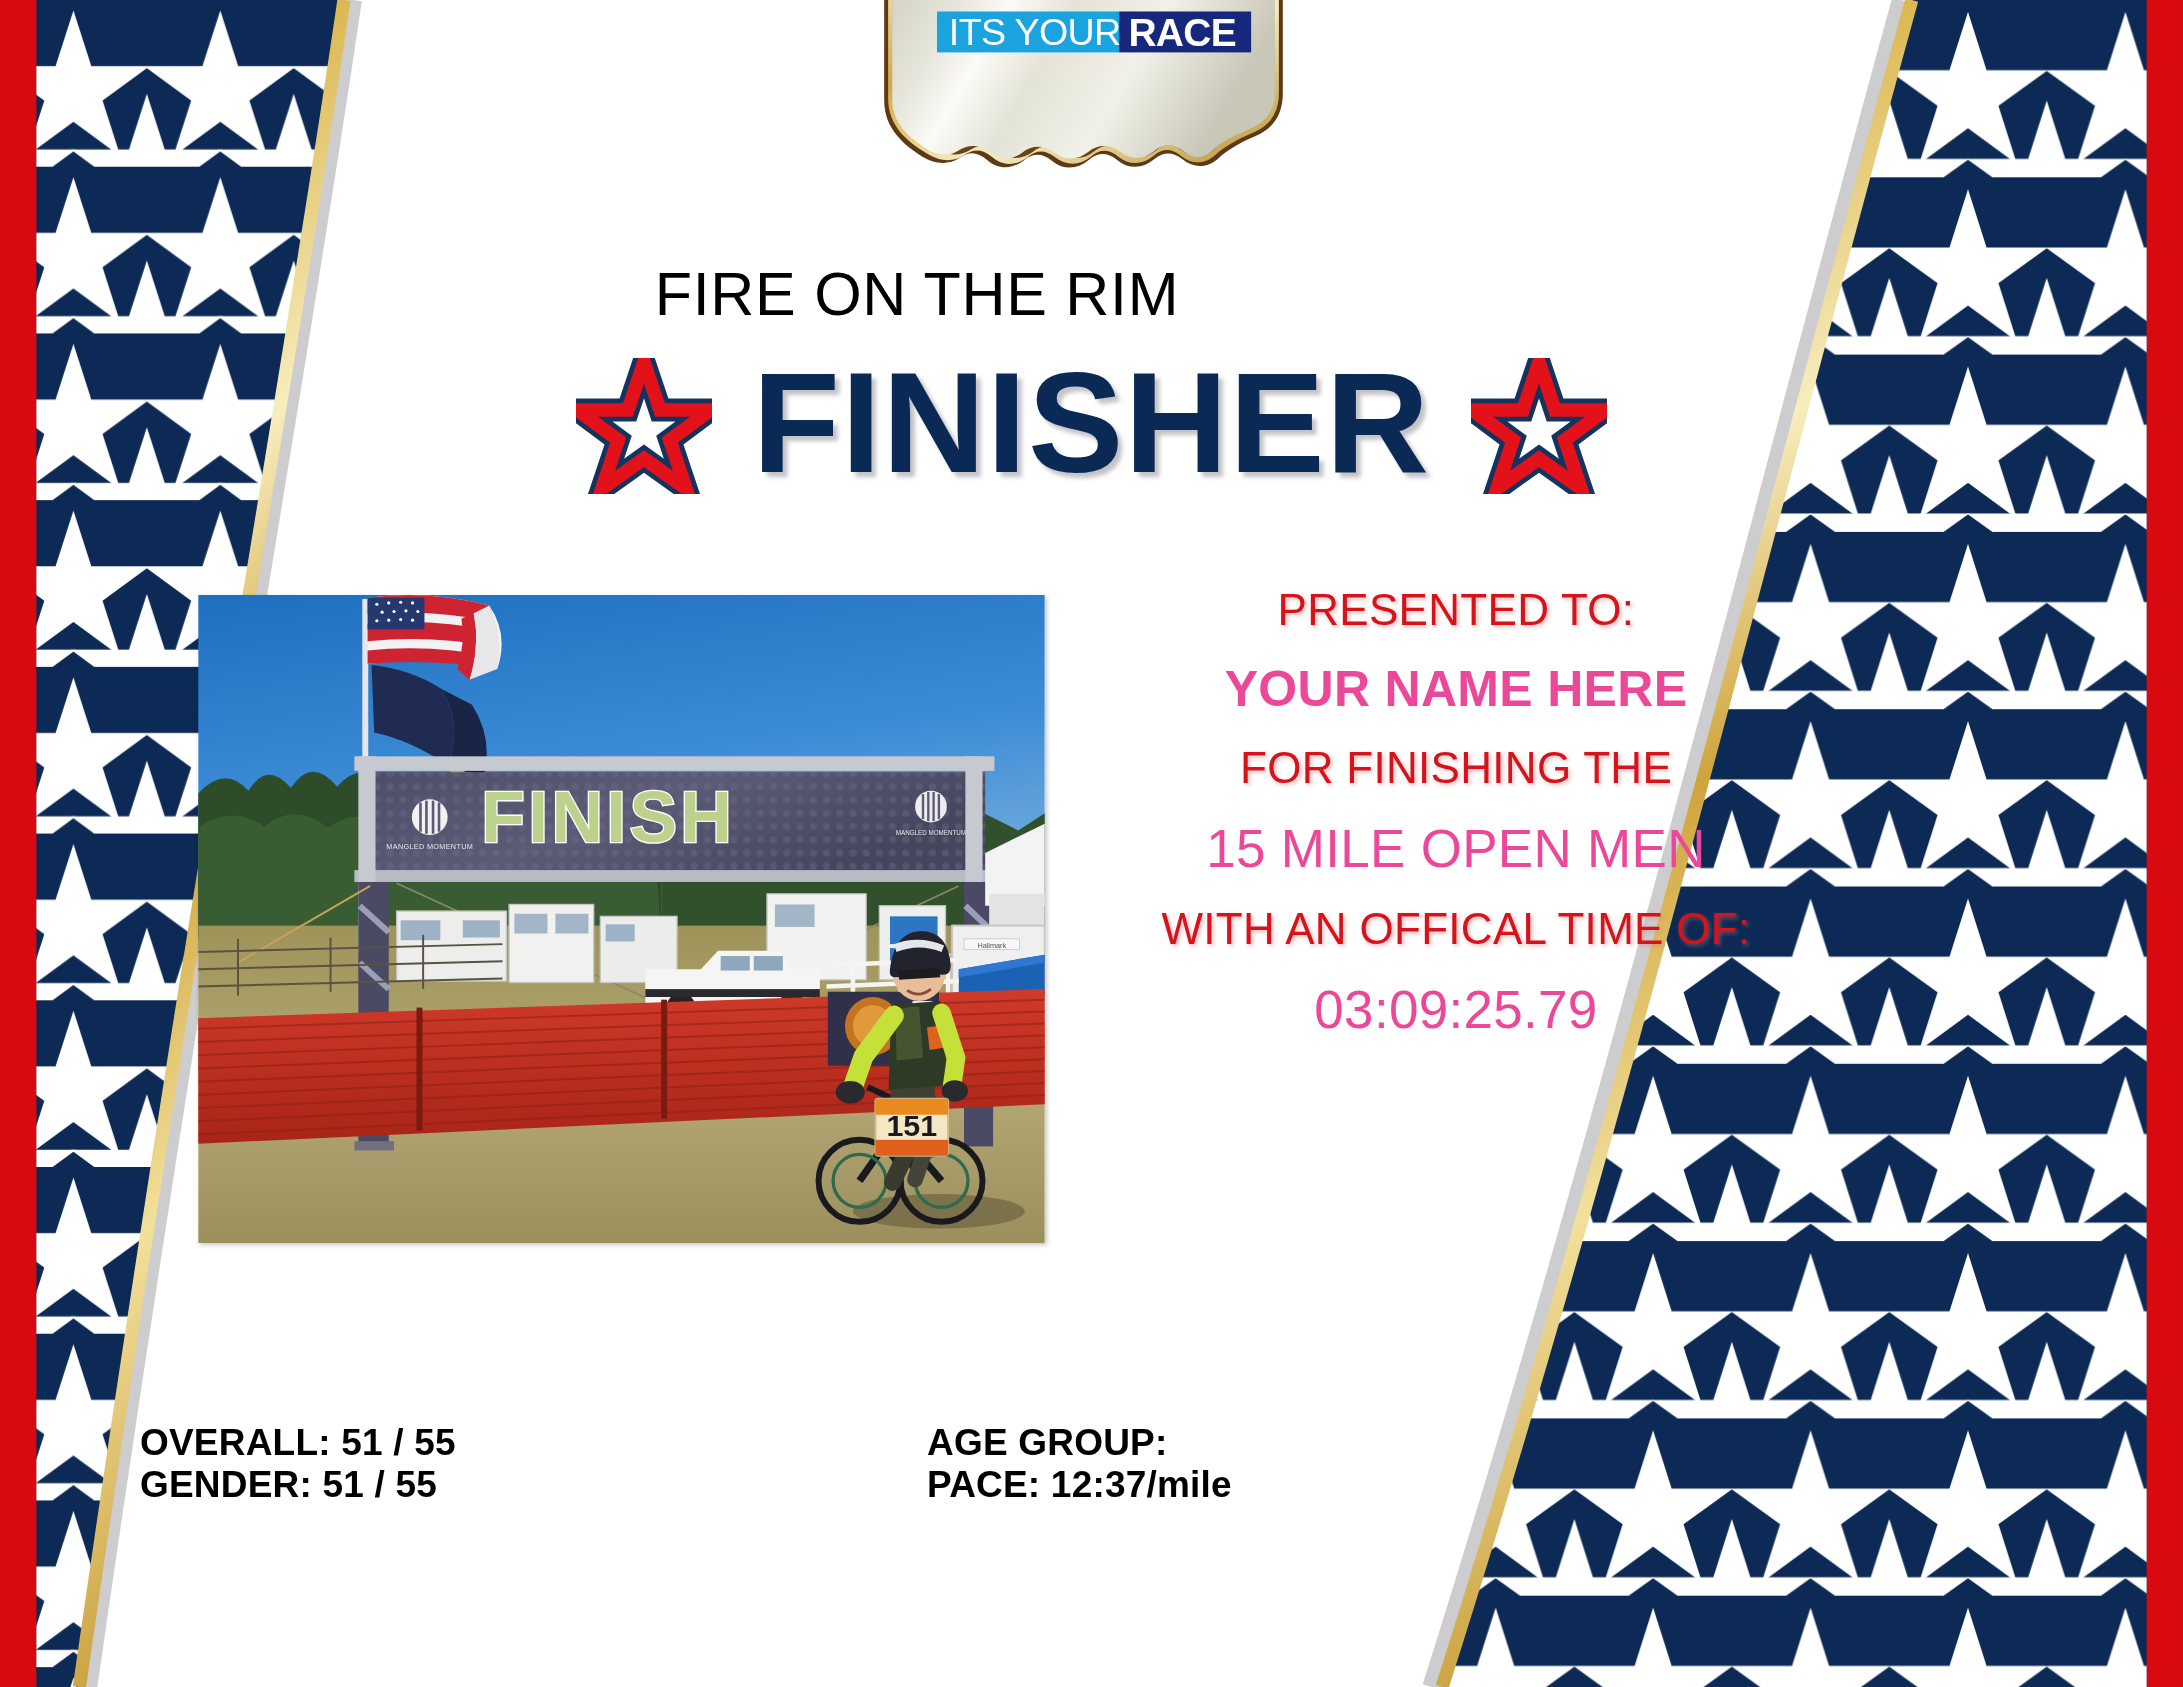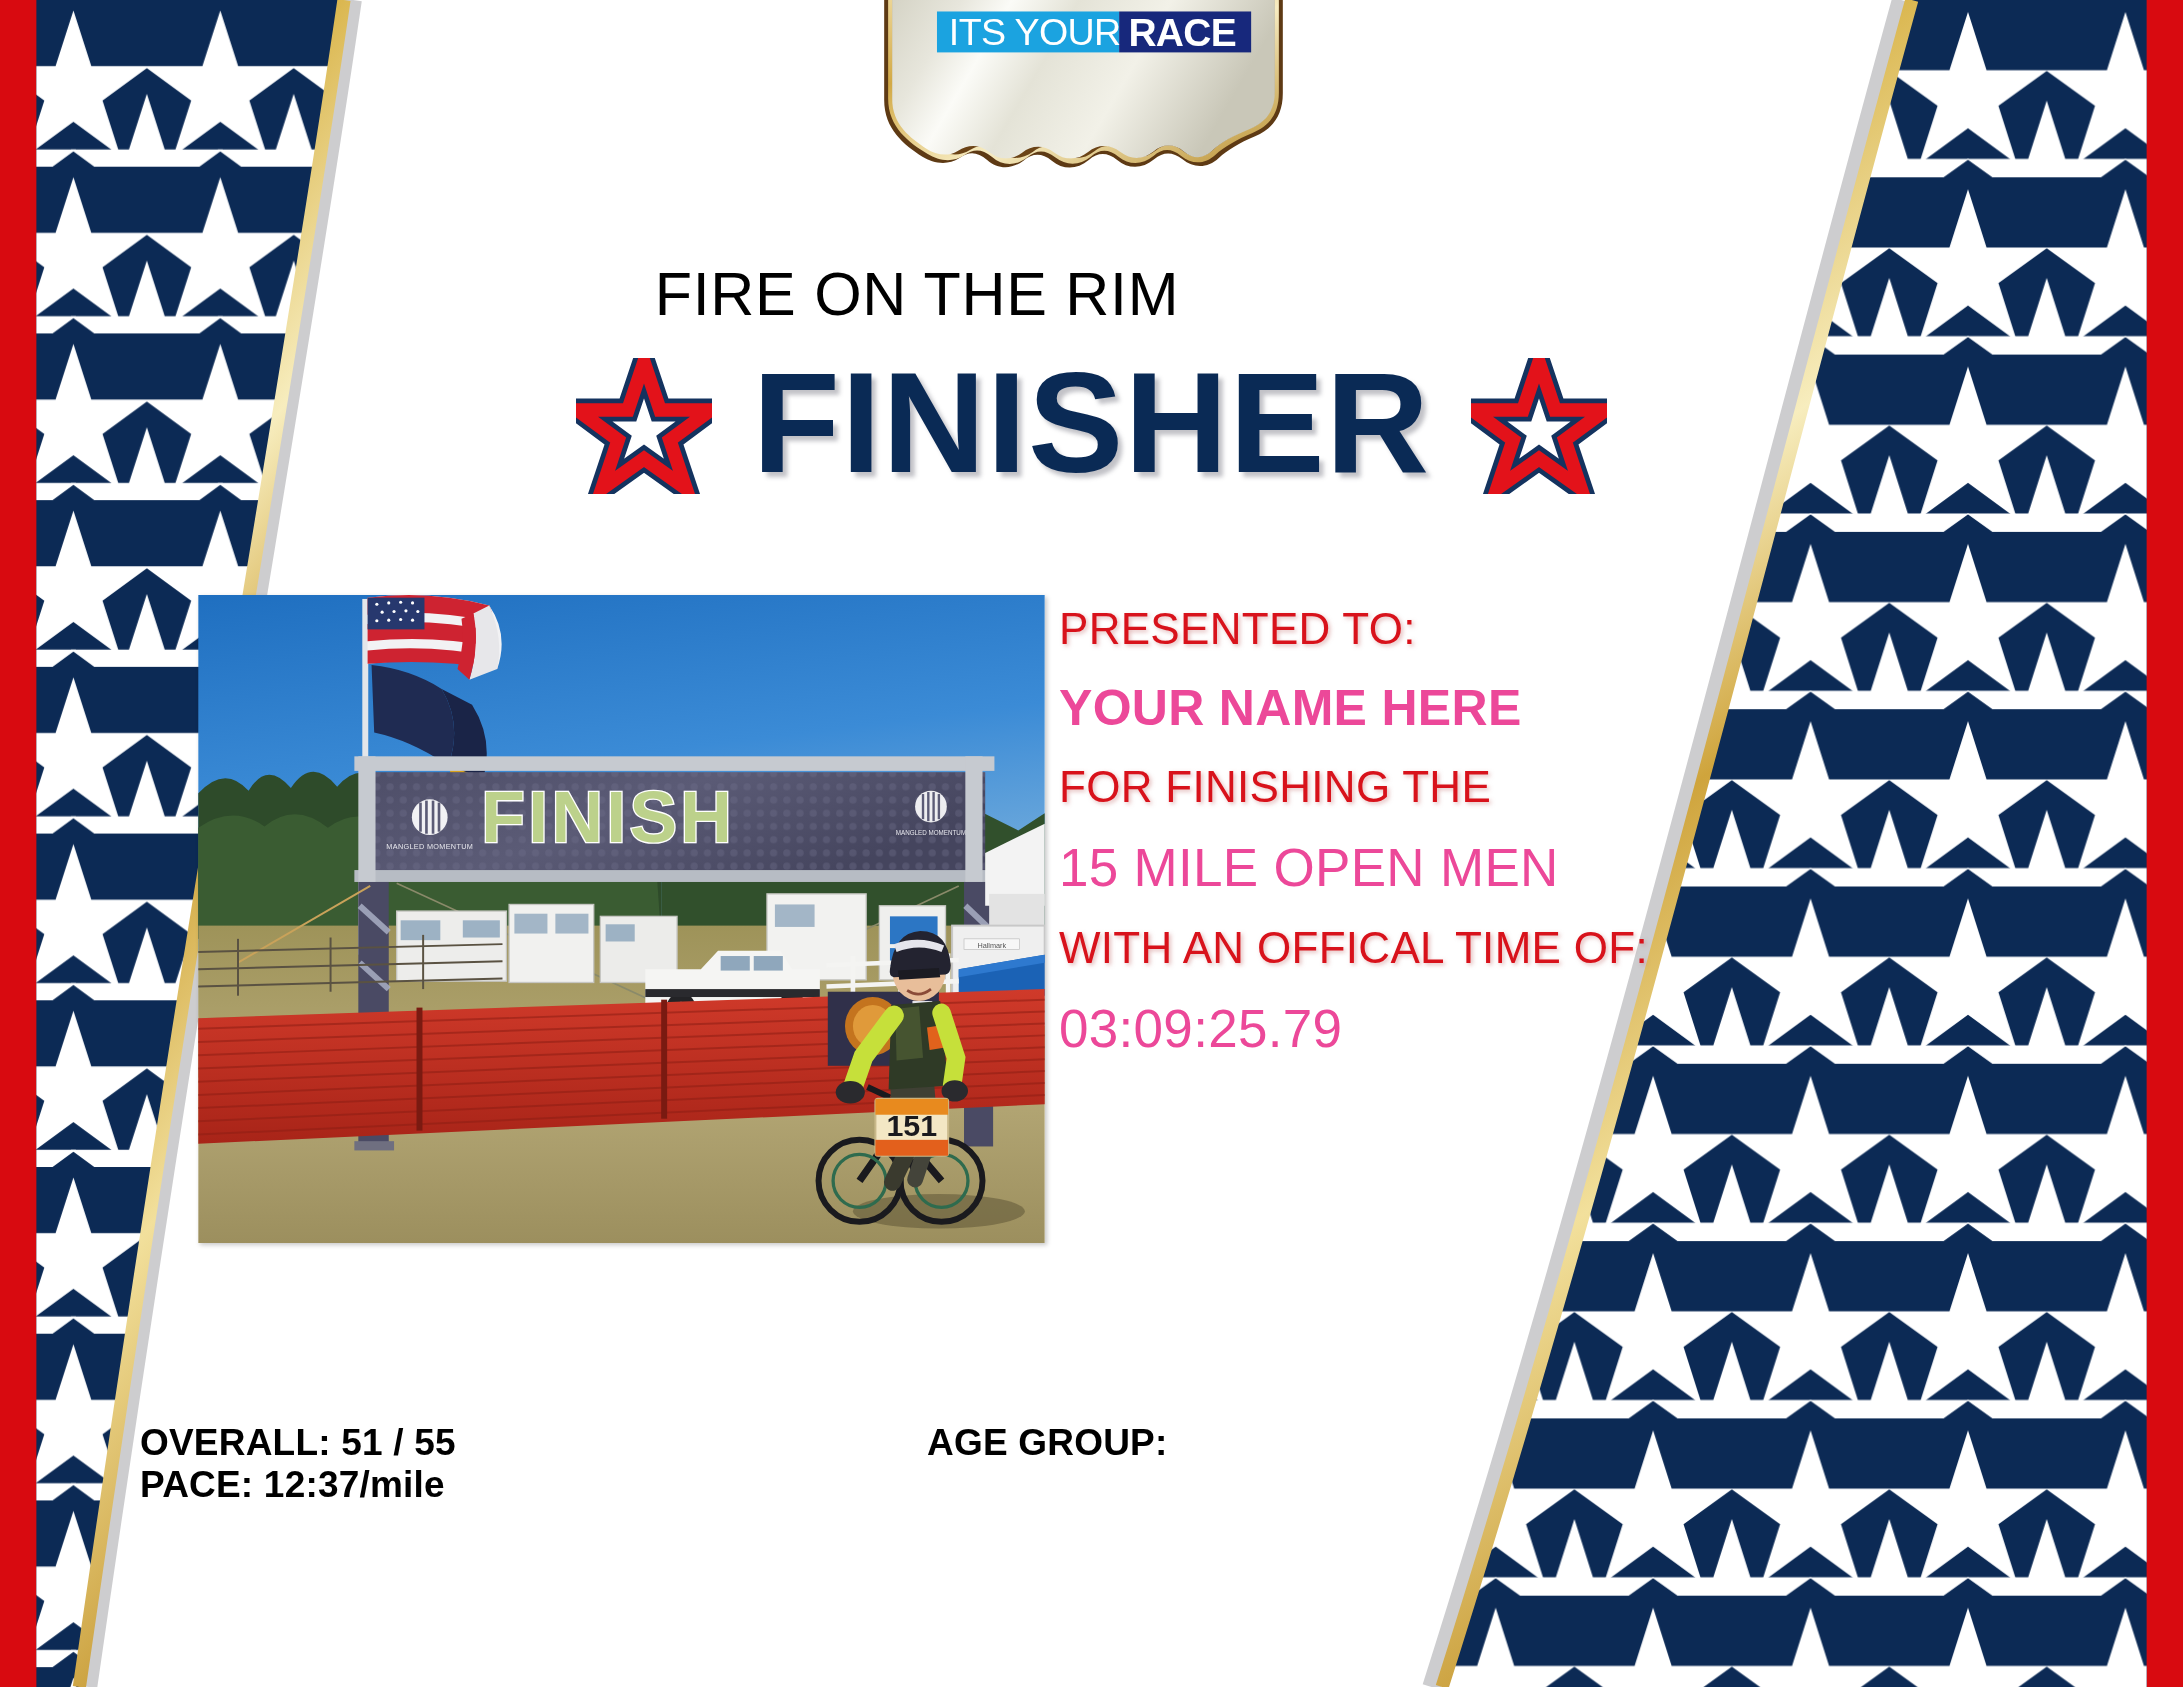--- a/index.html
+++ b/index.html
@@ -44,22 +44,22 @@
   #photo {
     position:absolute; left:198px; top:595px;
     width:847px; height:648px;
     overflow:hidden;
     box-shadow:2px 2px 4.6px rgba(0,0,0,0.22);
   }
   #photo svg { display:block; width:847px; height:648px; }
 
   
   #award-block {
-    position:absolute; left:1059px; top:606px;
-    width:794px; text-align:left;
+    position:absolute; left:1059px; top:587px;
+    width:794px; text-align:center;
   }
   .lbl {
     color:#D8121B; font-size:44px; font-weight:400;
     letter-spacing:0.3px; line-height:1.05;
     text-shadow:2px 2px 4px rgba(200,120,120,0.5);
   }
   .val {
     color:#ec4899; font-size:50px; font-weight:bold;
     letter-spacing:0.3px; line-height:1.05;
   }
@@ -516,15 +516,16 @@
   <div class="val light">15 MILE OPEN MEN</div>
   <div class="sp2"></div>
   <div class="lbl">WITH AN OFFICAL TIME OF:</div>
   <div class="sp1"></div>
   <div class="val light">03:09:25.79</div>
 </div>
 
 <div id="stats">
   <div class="stat">OVERALL: 51 / 55</div>
   <div class="stat">AGE GROUP:</div>
+  <div class="stat">GENDER: 51 / 55</div>
   <div class="stat">PACE: 12:37/mile</div>
 </div>
 
 
 </body></html>

